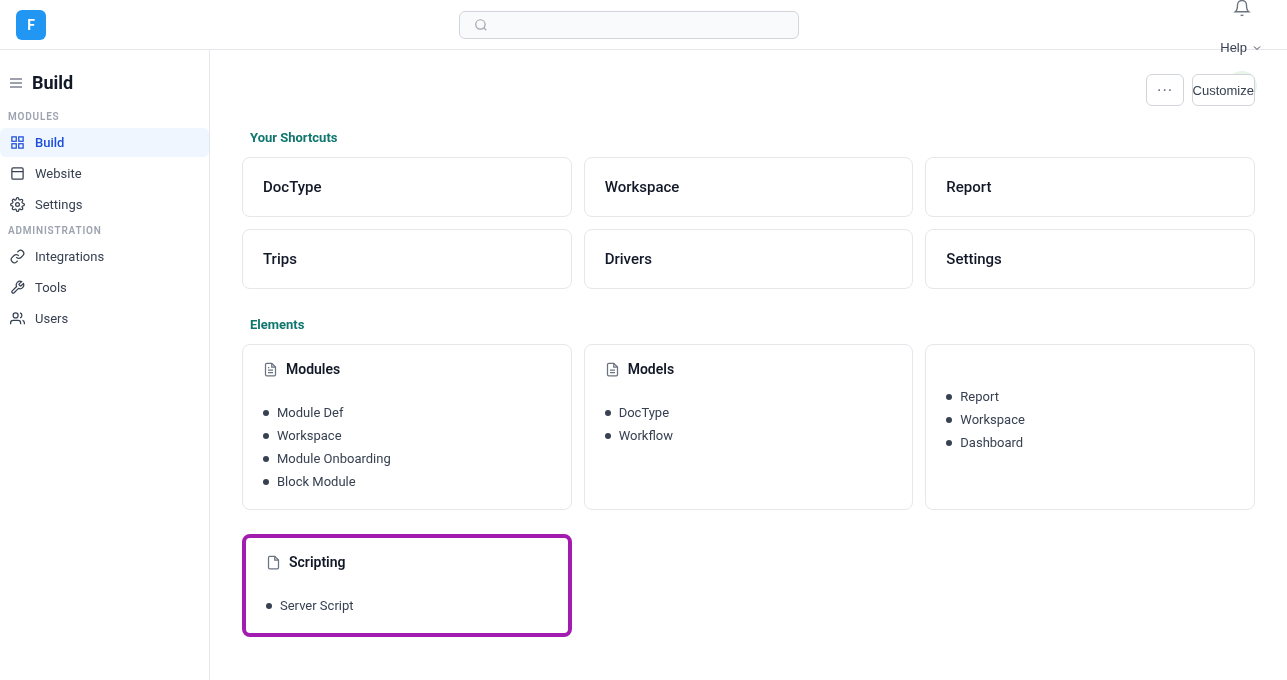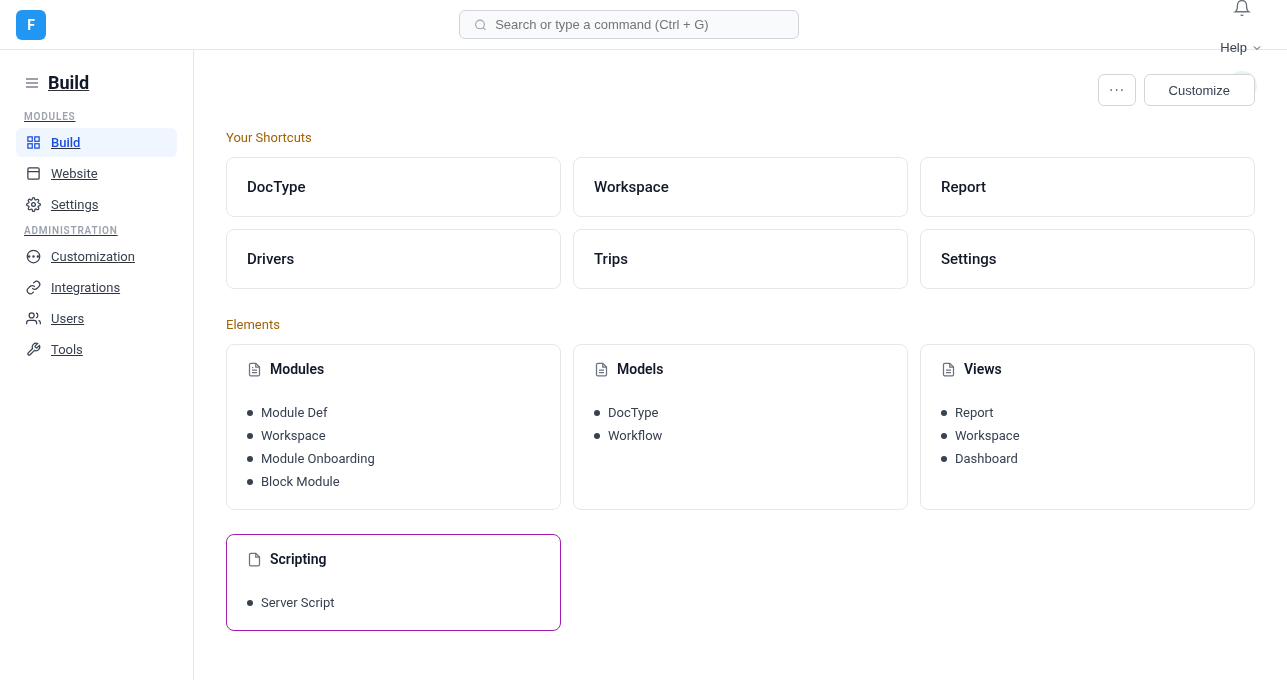--- a/index.html
+++ b/index.html
@@ -36,21 +36,21 @@
     .avatar {
       width: 30px; height: 30px; background: #e8f5e9; border-radius: 50%;
       display: flex; align-items: center; justify-content: center; font-size: 13px; font-weight: 600; color: #2e7d32; cursor: pointer;
     }
 
     
     .layout { display: flex; height: calc(680px - 50px); }
 
     
     .sidebar {
-      width: 194px; border-right: 1px solid #e5e7eb; padding: 16px 16px; overflow-y: auto; flex-shrink: 0; text-decoration: underline;
+      width: 210px; border-right: 1px solid #e5e7eb; padding: 16px 0; overflow-y: auto; flex-shrink: 0;
     }
     .sidebar-section-label {
       font-size: 10px; font-weight: 600; color: #9ca3af; letter-spacing: 0.08em;
       padding: 0 8px 6px 8px; margin-top: 4px;
     }
     .sidebar-item {
       display: flex; align-items: center; gap: 10px; padding: 7px 10px; border-radius: 6px;
       cursor: pointer; font-size: 13px; color: #374151; margin-bottom: 2px;
     }
     .sidebar-item.active { background: #eff6ff; color: #1d4ed8; font-weight: 500; }
@@ -62,26 +62,26 @@
     
     .page-header {
       display: flex; align-items: center; justify-content: space-between; margin-bottom: 24px;
     }
     .page-actions { display: flex; gap: 8px; }
     .btn-dots {
       border: 1px solid #d1d5db; background: #fff; border-radius: 6px; padding: 6px 10px;
       cursor: pointer; font-size: 16px; color: #6b7280;
     }
     .btn-customize {
-      border: 1px solid #d1d5db; background: #fff; border-radius: 6px; padding: 6px 24px;
+      border: 1px solid #d1d5db; background: #fff; border-radius: 6px; padding: 6px 0;
       cursor: pointer; font-size: 13px; color: #374151; font-weight: 500;
     }
 
     
-    .section-label { font-size: 13px; font-weight: 400; color: #a16207; margin-bottom: 12px; }
+    .section-label { font-size: 13px; font-weight: 700; color: #0f766e; margin-bottom: 12px; margin-left: 8px; }
 
     
     .shortcuts-grid { display: grid; grid-template-columns: repeat(3, 1fr); gap: 12px; margin-bottom: 28px; }
     .shortcut-card {
       border: 1px solid #e5e7eb; border-radius: 8px; padding: 20px 20px; font-size: 15px; font-weight: 500;
       color: #111827; cursor: pointer; background: #fff;
     }
 
     
     .elements-grid { display: grid; grid-template-columns: repeat(3, 1fr); gap: 12px; }
@@ -93,37 +93,36 @@
     }
     .element-card-header svg { color: #6b7280; }
     .element-list { list-style: none; padding: 0; margin-top: 24px; }
     .element-list li {
       display: flex; align-items: center; gap: 8px; font-size: 13px; color: #374151;
       padding: 4px 0; cursor: pointer;
     }
     .bullet { width: 6px; height: 6px; background: #374151; border-radius: 50%; flex-shrink: 0; }
 
     .scripting-card {
-      border: 1px solid #a21caf; border-radius: 8px; padding: 16px 20px; background: #fff;
+      border: 4px solid #a21caf; border-radius: 8px; padding: 16px 20px; background: #fff;
       margin-top: 12px;
     }
   </style>
 </head>
 <body>
 
 <nav class="topnav">
   <div class="topnav-left">
     <div class="app-icon">F</div>
   </div>
   <div class="search-bar">
     <svg width="14" height="14" viewBox="0 0 24 24" fill="none" stroke="#9ca3af" stroke-width="2">
       <circle cx="11" cy="11" r="8"></circle>
         <line x1="21" y1="21" x2="16.65" y2="16.65"></line>
     </svg>
-    <input type="text" placeholder="Search or type a command (Ctrl + G)" style="">
   </div>
   <div class="topnav-right">
     <button class="icon-btn">
       <svg width="18" height="18" viewBox="0 0 24 24" fill="none" stroke="currentColor" stroke-width="1.8">
         <path d="M21 15a2 2 0 0 1-2 2H7l-4 4V5a2 2 0 0 1 2-2h14a2 2 0 0 1 2 2z"></path>
       </svg>
     </button>
     <button class="icon-btn">
       <svg width="18" height="18" viewBox="0 0 24 24" fill="none" stroke="currentColor" stroke-width="1.8">
         <path d="M18 8A6 6 0 0 0 6 8c0 7-3 9-3 9h18s-3-2-3-9"></path>
@@ -176,73 +175,64 @@
     <div class="sidebar-item">
       <svg width="15" height="15" viewBox="0 0 24 24" fill="none" stroke="currentColor" stroke-width="2">
         <circle cx="12" cy="12" r="3"></circle>
           <path d="M19.4 15a1.65 1.65 0 0 0 .33 1.82l.06.06a2 2 0 1 1-2.83 2.83l-.06-.06a1.65 1.65 0 0 0-1.82-.33 1.65 1.65 0 0 0-1 1.51V21a2 2 0 1 1-4 0v-.09A1.65 1.65 0 0 0 9 19.4a1.65 1.65 0 0 0-1.82.33l-.06.06a2 2 0 1 1-2.83-2.83l.06-.06A1.65 1.65 0 0 0 4.68 15a1.65 1.65 0 0 0-1.51-1H3a2 2 0 1 1 0-4h.09A1.65 1.65 0 0 0 4.6 9a1.65 1.65 0 0 0-.33-1.82l-.06-.06a2 2 0 1 1 2.83-2.83l.06.06A1.65 1.65 0 0 0 9 4.68a1.65 1.65 0 0 0 1-1.51V3a2 2 0 1 1 4 0v.09a1.65 1.65 0 0 0 1 1.51 1.65 1.65 0 0 0 1.82-.33l.06-.06a2 2 0 1 1 2.83 2.83l-.06.06A1.65 1.65 0 0 0 19.4 9a1.65 1.65 0 0 0 1.51 1H21a2 2 0 1 1 0 4h-.09a1.65 1.65 0 0 0-1.51 1z"></path>
       </svg>
       <span>Settings</span>
     </div>
 
     <div class="sidebar-section-label" style="margin-top:6px;">ADMINISTRATION</div>
 
-    <div class="sidebar-item">
-      <svg width="15" height="15" viewBox="0 0 24 24" fill="none" stroke="currentColor" stroke-width="2">
-        <circle cx="12" cy="12" r="1"></circle>
-          <circle cx="19" cy="12" r="1"></circle>
-          <circle cx="5" cy="12" r="1"></circle>
-        <path d="M12 2a10 10 0 1 0 0 20 10 10 0 0 0 0-20z"></path>
-      </svg>
-      <span>Customization</span>
-    </div>
 
     <div class="sidebar-item">
       <svg width="15" height="15" viewBox="0 0 24 24" fill="none" stroke="currentColor" stroke-width="2">
         <path d="M10 13a5 5 0 0 0 7.54.54l3-3a5 5 0 0 0-7.07-7.07l-1.72 1.71"></path>
           <path d="M14 11a5 5 0 0 0-7.54-.54l-3 3a5 5 0 0 0 7.07 7.07l1.71-1.71"></path>
       </svg>
       <span>Integrations</span>
+    </div>
+
+    <div class="sidebar-item">
+      <svg width="15" height="15" viewBox="0 0 24 24" fill="none" stroke="currentColor" stroke-width="2">
+        <path d="M14.7 6.3a1 1 0 0 0 0 1.4l1.6 1.6a1 1 0 0 0 1.4 0l3.77-3.77a6 6 0 0 1-7.94 7.94l-6.91 6.91a2.12 2.12 0 0 1-3-3l6.91-6.91a6 6 0 0 1 7.94-7.94l-3.76 3.76z"></path>
+      </svg>
+      <span>Tools</span>
     </div>
 
     <div class="sidebar-item">
       <svg width="15" height="15" viewBox="0 0 24 24" fill="none" stroke="currentColor" stroke-width="2">
         <path d="M17 21v-2a4 4 0 0 0-4-4H5a4 4 0 0 0-4 4v2"></path>
           <circle cx="9" cy="7" r="4"></circle>
           <path d="M23 21v-2a4 4 0 0 0-3-3.87"></path>
           <path d="M16 3.13a4 4 0 0 1 0 7.75"></path>
       </svg>
       <span>Users</span>
-    </div>
-
-    <div class="sidebar-item">
-      <svg width="15" height="15" viewBox="0 0 24 24" fill="none" stroke="currentColor" stroke-width="2">
-        <path d="M14.7 6.3a1 1 0 0 0 0 1.4l1.6 1.6a1 1 0 0 0 1.4 0l3.77-3.77a6 6 0 0 1-7.94 7.94l-6.91 6.91a2.12 2.12 0 0 1-3-3l6.91-6.91a6 6 0 0 1 7.94-7.94l-3.76 3.76z"></path>
-      </svg>
-      <span>Tools</span>
     </div>
   </aside>
 
   <main class="main">
 
     <div class="page-header">
       <div style="width:1px;"></div>
       <div class="page-actions">
         <button class="btn-dots">···</button>
         <button class="btn-customize">Customize</button>
       </div>
     </div>
 
     <div class="section-label">Your Shortcuts</div>
     <div class="shortcuts-grid">
       <div class="shortcut-card">DocType</div>
       <div class="shortcut-card">Workspace</div>
       <div class="shortcut-card">Report</div>
+      <div class="shortcut-card">Trips</div>
       <div class="shortcut-card">Drivers</div>
-      <div class="shortcut-card">Trips</div>
       <div class="shortcut-card">Settings</div>
     </div>
 
     <div class="section-label">Elements</div>
     <div class="elements-grid">
 
       <div class="element-card">
         <div class="element-card-header">
           <svg width="15" height="15" viewBox="0 0 24 24" fill="none" stroke="#6b7280" stroke-width="2">
             <path d="M14 2H6a2 2 0 0 0-2 2v16a2 2 0 0 0 2 2h12a2 2 0 0 0 2-2V8z"></path>
@@ -271,29 +261,20 @@
           </svg>
           <span>Models</span>
         </div>
         <ul class="element-list">
           <li><span class="bullet"></span>DocType</li>
           <li><span class="bullet"></span>Workflow</li>
         </ul>
       </div>
 
       <div class="element-card">
-        <div class="element-card-header">
-          <svg width="15" height="15" viewBox="0 0 24 24" fill="none" stroke="#6b7280" stroke-width="2">
-            <path d="M14 2H6a2 2 0 0 0-2 2v16a2 2 0 0 0 2 2h12a2 2 0 0 0 2-2V8z"></path>
-              <polyline points="14 2 14 8 20 8"></polyline>
-              <line x1="16" y1="13" x2="8" y2="13"></line>
-              <line x1="16" y1="17" x2="8" y2="17"></line>
-          </svg>
-          <span>Views</span>
-        </div>
         <ul class="element-list">
           <li><span class="bullet"></span>Report</li>
           <li><span class="bullet"></span>Workspace</li>
           <li><span class="bullet"></span>Dashboard</li>
         </ul>
       </div>
 
     </div>
 
     <div style="display:grid;grid-template-columns:repeat(3,1fr);gap:12px;margin-top:12px;">

